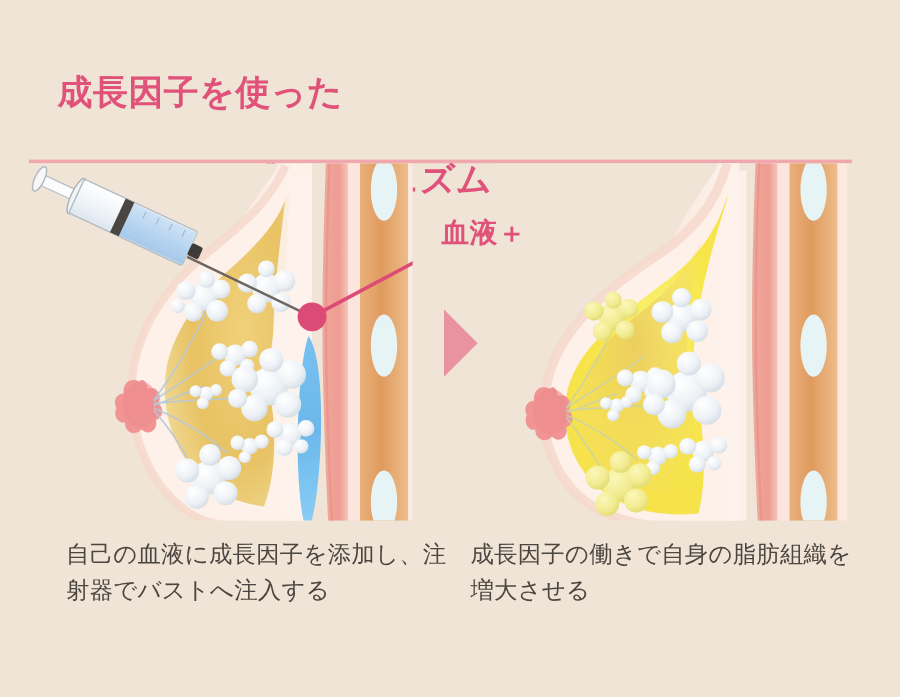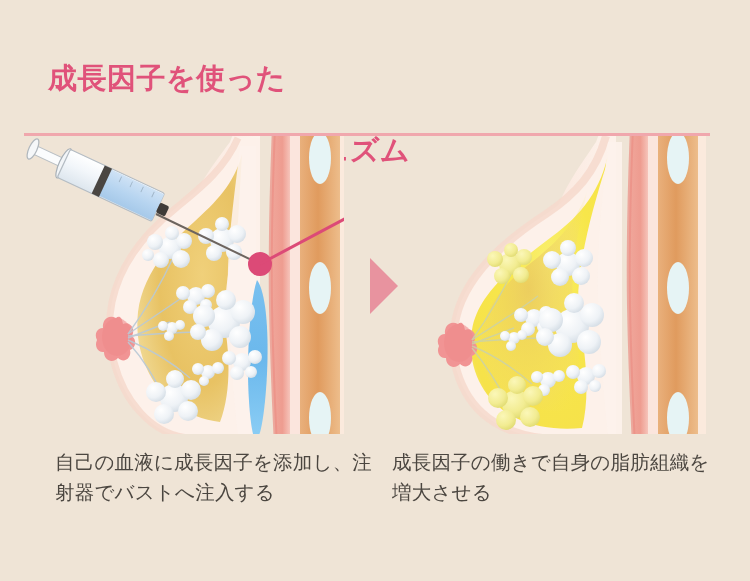--- a/index.html
+++ b/index.html
@@ -451,18 +451,19 @@
           </g>
         </g>
       </svg>
     </div>
 
   </div>
 
   <div class="arrow"></div>
 
   <div class="callout">
+    <span>血液＋</span>
   </div>
 
   <div class="caption left">自己の血液に成長因子を添加し、注射器でバストへ注入する</div>
   <div class="caption right">成長因子の働きで自身の脂肪組織を増大させる</div>
 
 </div>
 
 </body></html>

